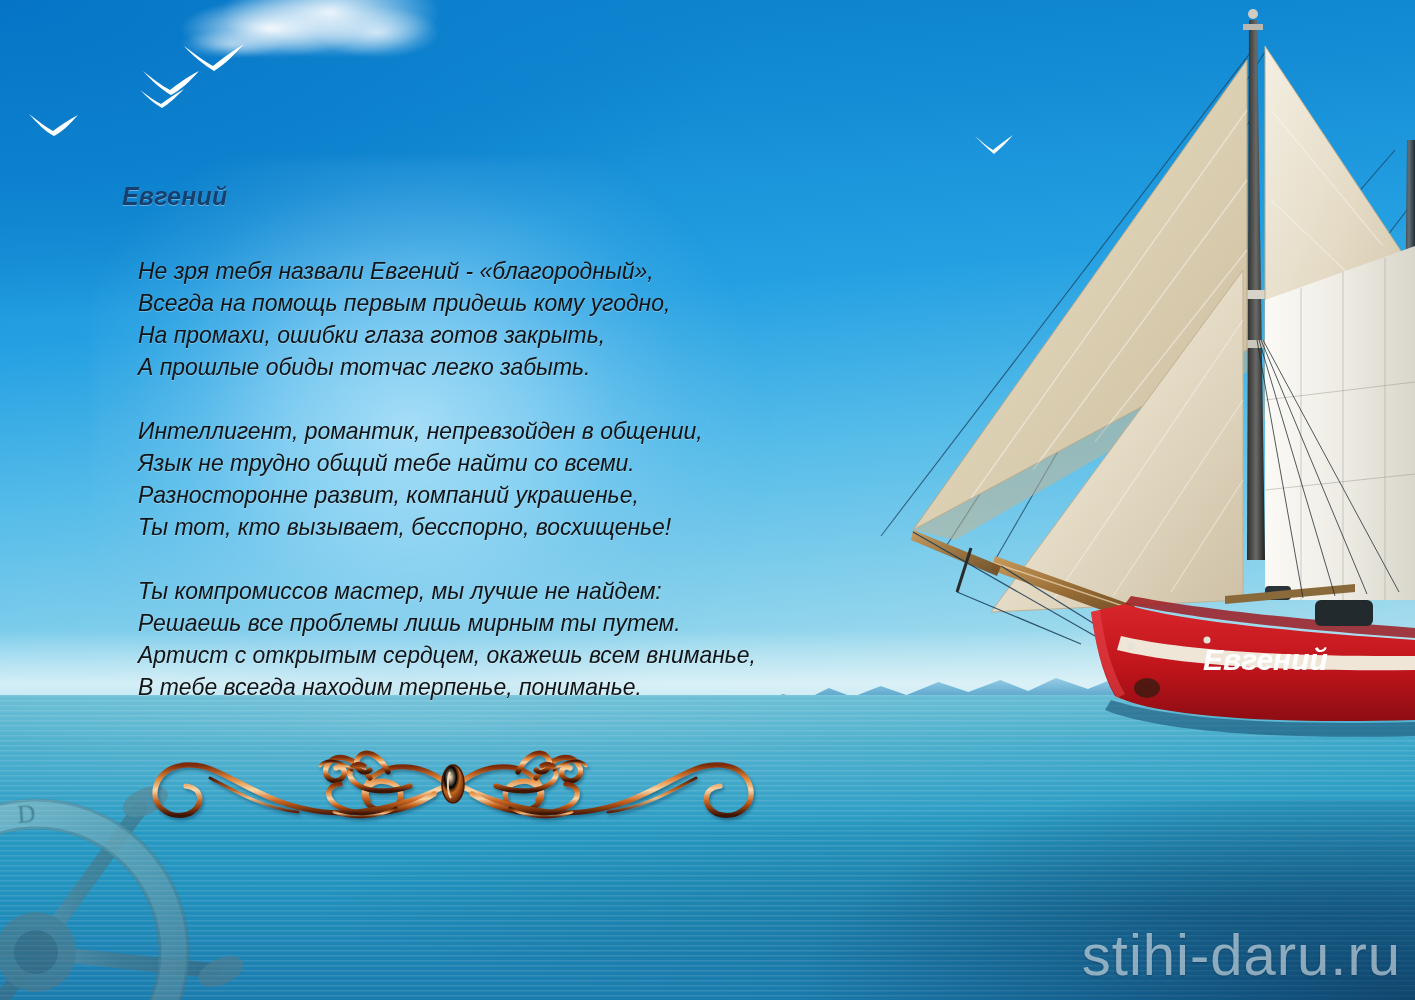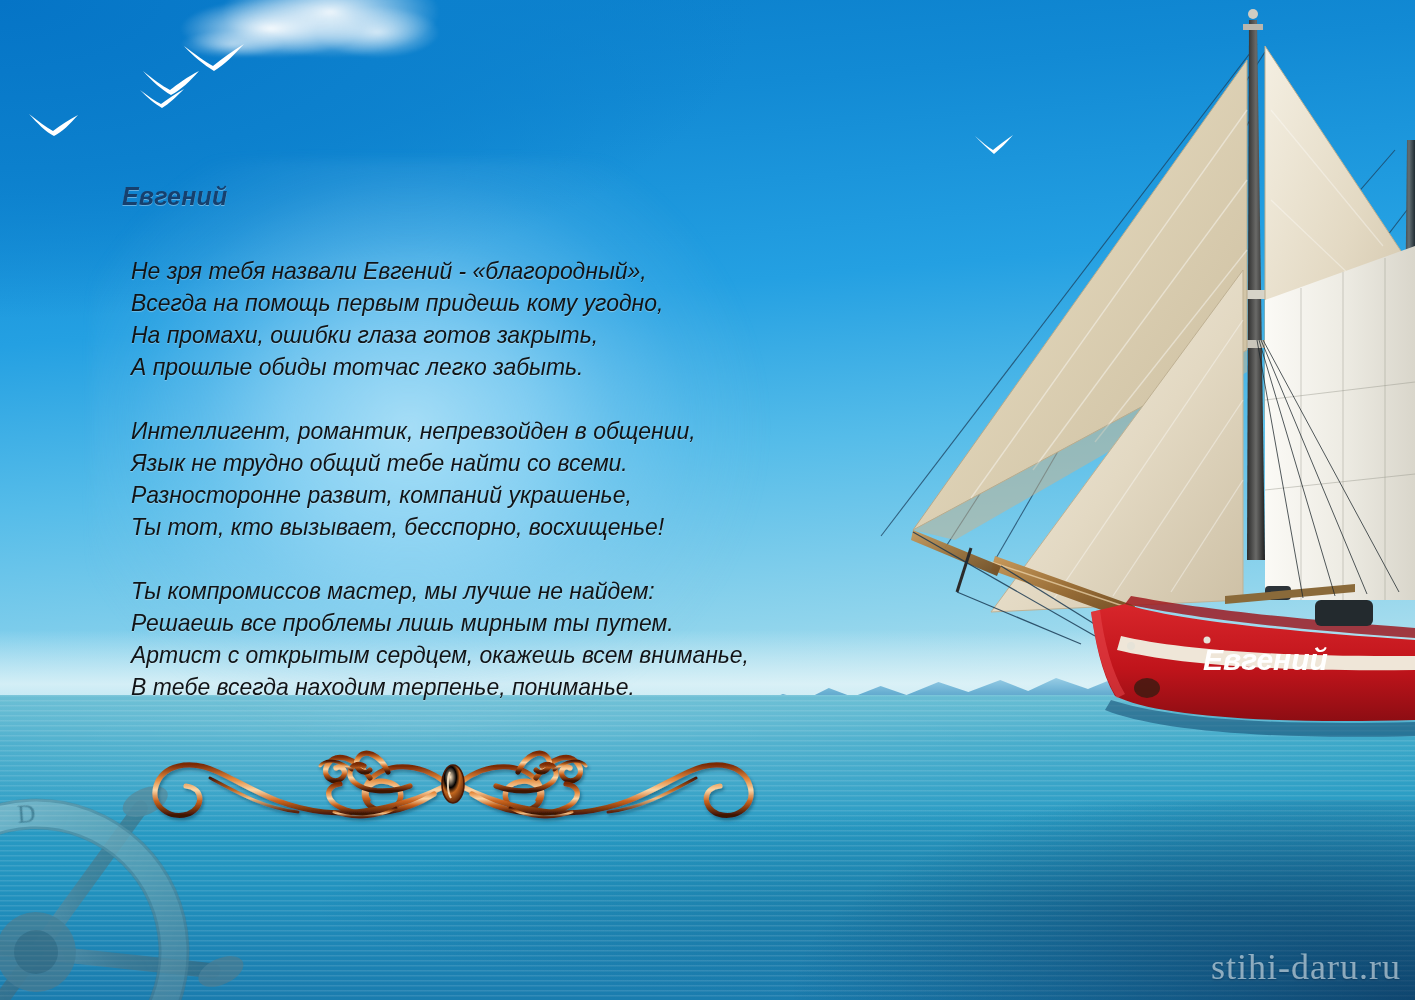--- a/index.html
+++ b/index.html
@@ -89,21 +89,21 @@
   .poem{
     position:absolute;left:122px;top:182px;width:700px;
   }
   .poem-title{
     font-size:25px;font-weight:700;font-style:italic;
     color:#16406e;
     letter-spacing:.2px;
     margin:0 0 44px 0;
     text-shadow:0 1px 0 rgba(255,255,255,.35);
   }
-  .stanza{margin:0 0 32px 9px;}
+  .stanza{margin:0 0 32px 16px;}
   .stanza:last-child{margin-bottom:0;}
   .line{
     font-size:24px;font-style:italic;font-weight:400;
     color:#111417;
     line-height:32px;
     white-space:nowrap;
     transform:scaleX(.955);
     transform-origin:left center;
     text-shadow:0 1px 1px rgba(255,255,255,.30);
   }
@@ -115,22 +115,22 @@
 
   
   .wheel{
     position:absolute;left:-60px;top:738px;width:360px;height:330px;
     opacity:.50;
   }
 
   
   .watermark{
     position:absolute;right:14px;bottom:12px;
-    font-family:Liberation Serif, serif;
-    font-size:36px;
+    font-family:Liberation Sans, sans-serif;
+    font-size:58px;
     color:rgba(226,240,245,.60);
     letter-spacing:1px;
     text-shadow:0 1px 2px rgba(0,30,60,.35);
     user-select:none;
   }
 </style>
 </head>
 <body>
 
 <div class="card">

